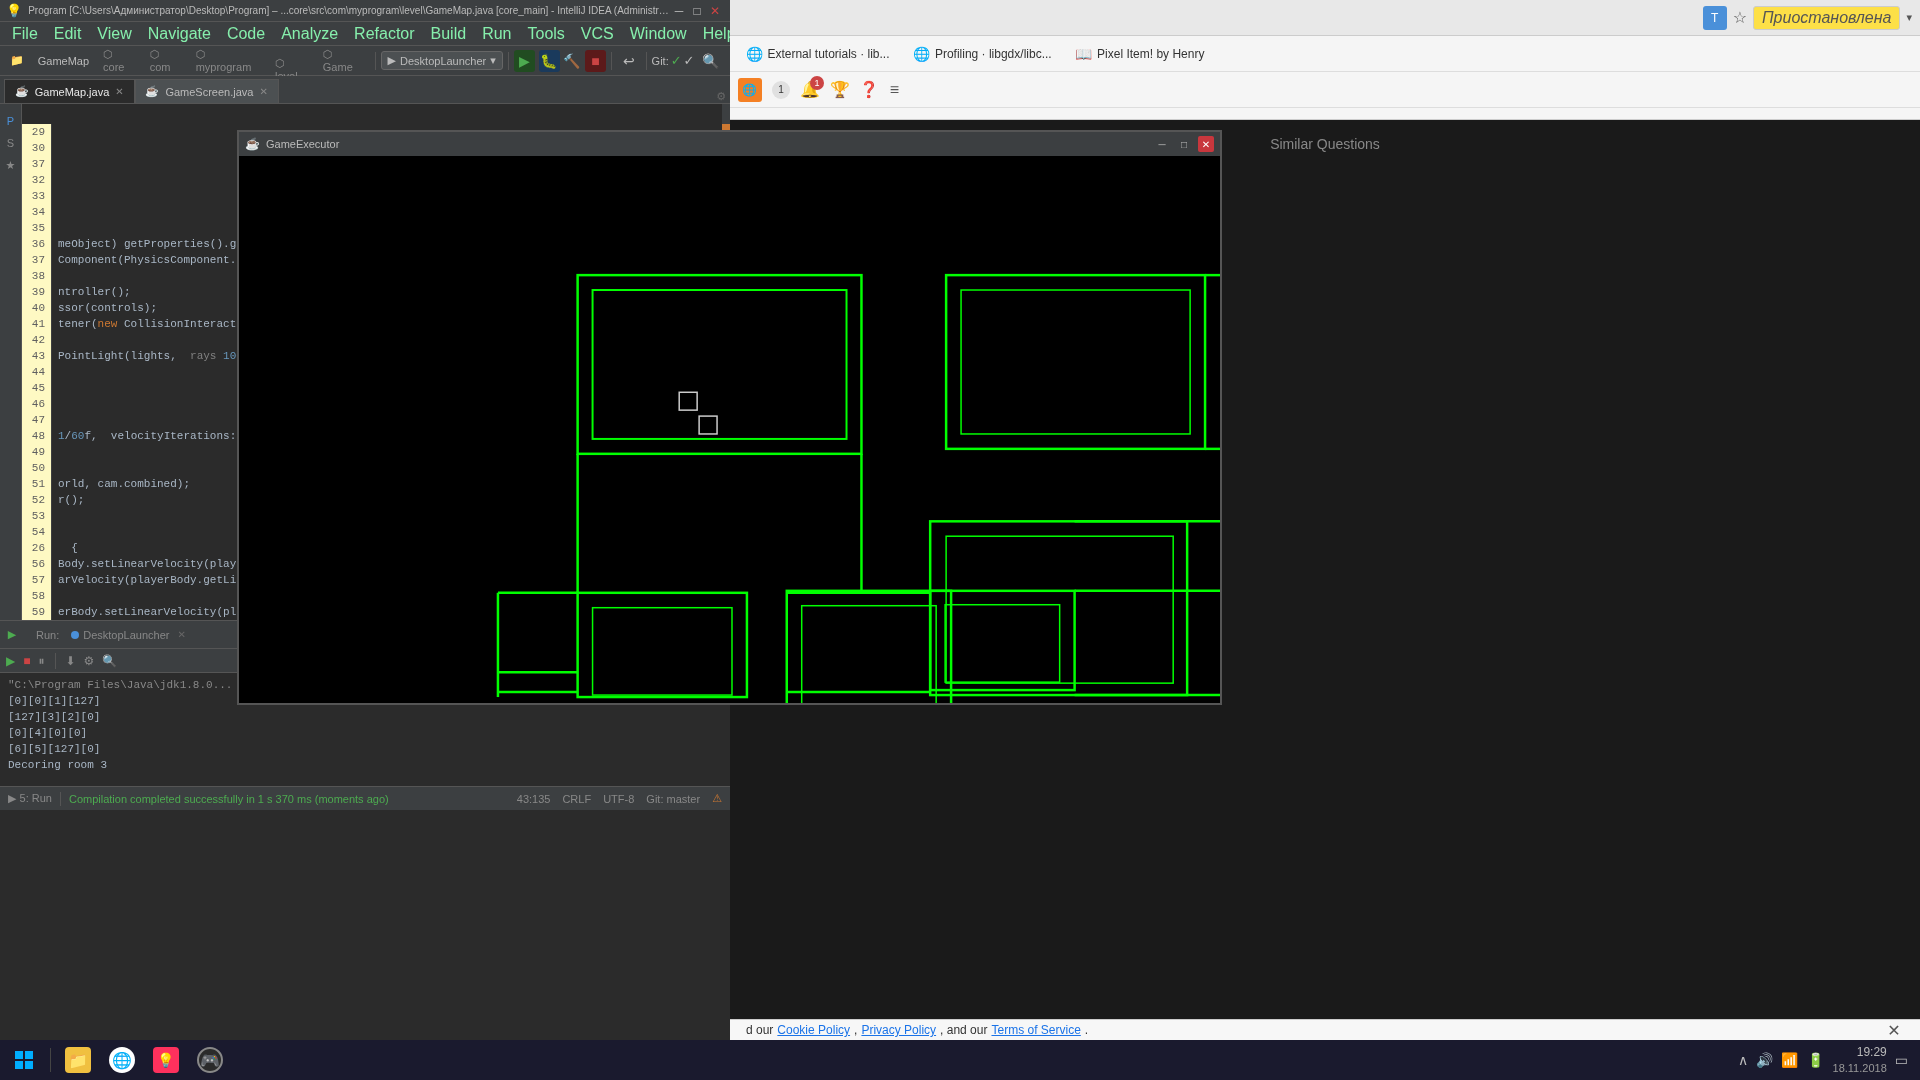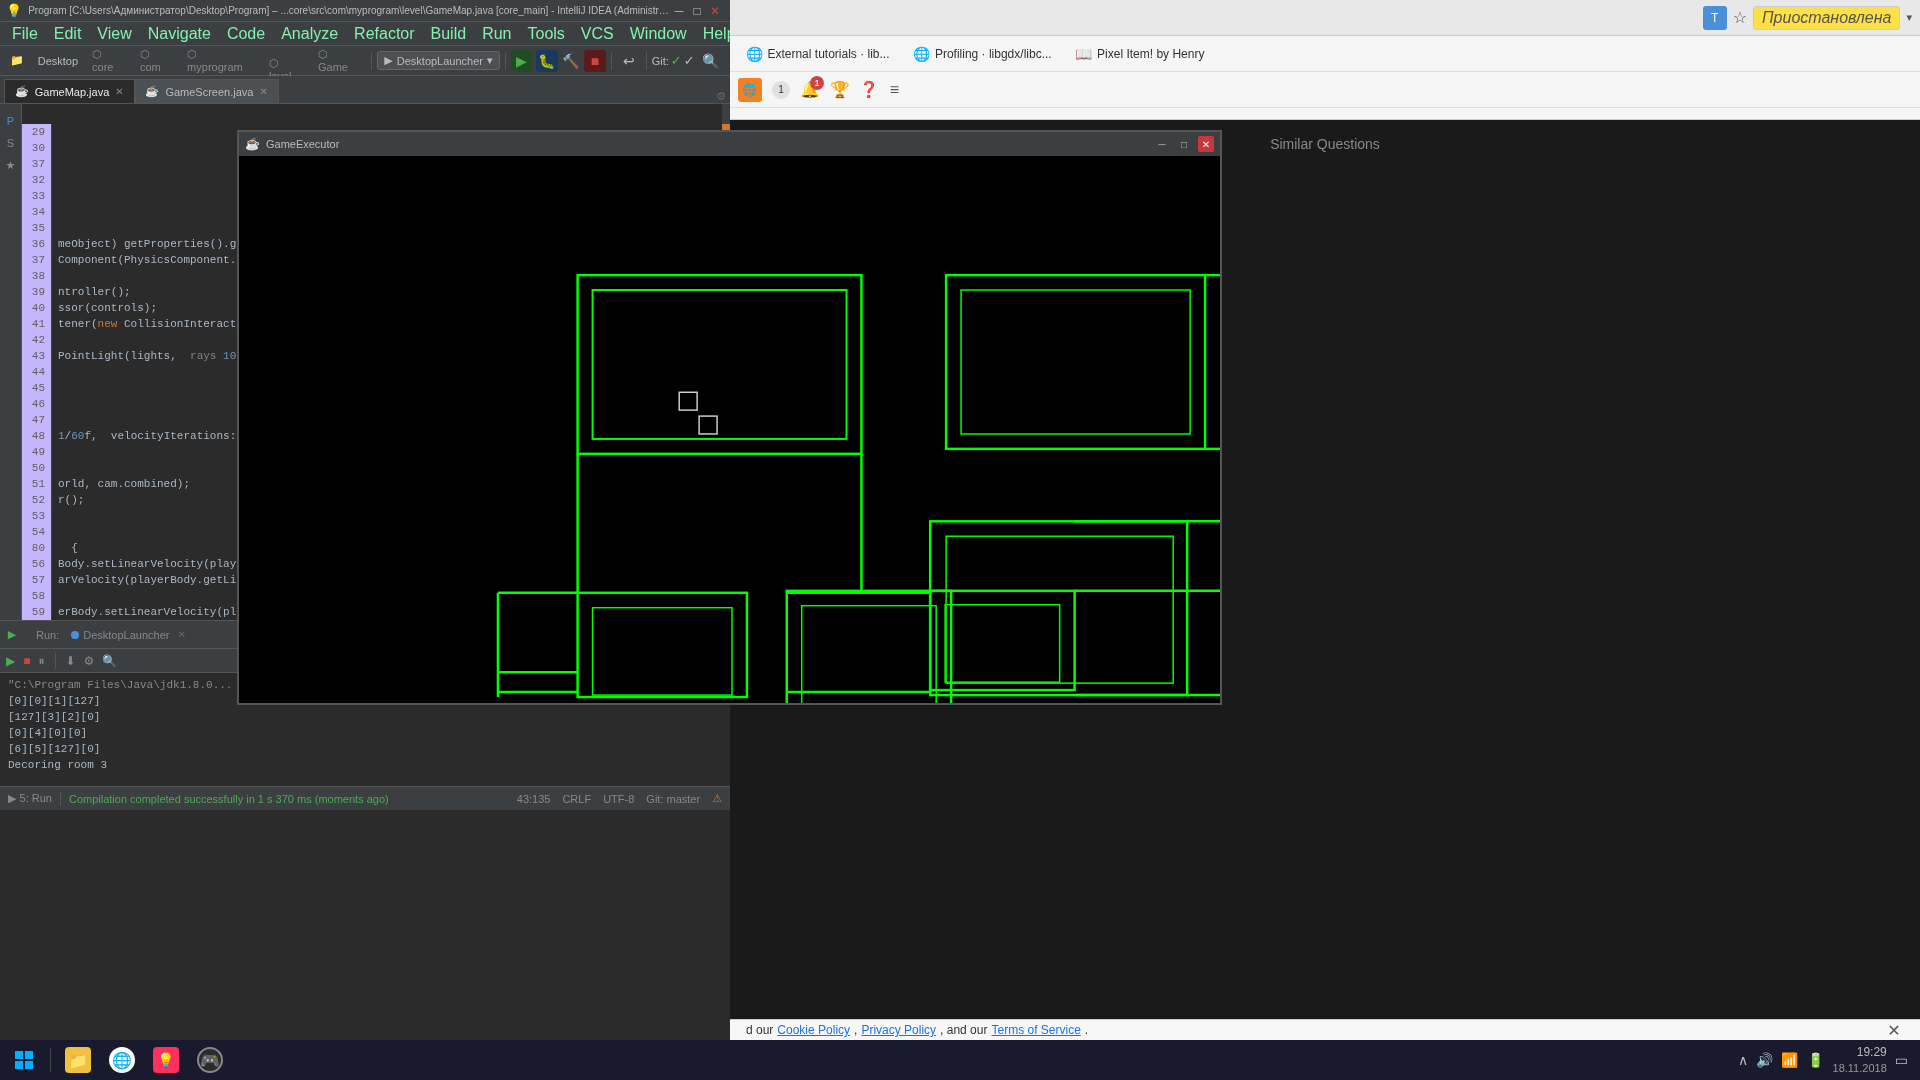--- a/index.html
+++ b/index.html
@@ -182,21 +182,21 @@
       line-height: 16px;
       font-family: 'Courier New', monospace;
       font-size: 11px;
     }
     .line-num {
       width: 30px;
       min-width: 30px;
       text-align: right;
       padding-right: 6px;
       color: #606060;
-      background: #c4b5fd;
+      background: #fef9c3;
       border-right: 1px solid #3d3f41;
       user-select: none;
     }
     .line-content {
       padding-left: 6px;
       color: #a9b7c6;
       white-space: pre;
     }
     .kw { color: #cc7832; }
     .cls { color: #a9b7c6; }
@@ -450,21 +450,21 @@
     <span class="menu-item">Build</span>
     <span class="menu-item">Run</span>
     <span class="menu-item">Tools</span>
     <span class="menu-item">VCS</span>
     <span class="menu-item">Window</span>
     <span class="menu-item">Help</span>
   </div>
 
   <div id="idea-toolbar">
     <span class="tb-btn" style="color:#4a90d9;">📁</span>
-    <span class="tb-btn" style="color:#bbb;">Desktop</span>
+    <span class="tb-btn" style="color:#bbb;">GameMap</span>
     <span class="tb-btn" style="color:#888;">⬡ core</span>
     <span class="tb-btn" style="color:#888;">⬡ com</span>
     <span class="tb-btn" style="color:#888;">⬡ myprogram</span>
     <span class="tb-btn" style="color:#888;margin-top:18px;">⬡ level</span>
     <span class="tb-btn" style="color:#888;">⬡ Game</span>
     <div class="tb-sep"></div>
     <div class="launcher-dropdown">
       <span>▶</span>
       <span>DesktopLauncher</span>
       <span>▾</span>
@@ -606,21 +606,21 @@
     </div>
     <div class="code-line">
       <span class="line-num">53</span>
       <span class="line-content"></span>
     </div>
     <div class="code-line">
       <span class="line-num">54</span>
       <span class="line-content"></span>
     </div>
     <div class="code-line">
-      <span class="line-num">80</span>
+      <span class="line-num">26</span>
       <span class="line-content">  {</span>
     </div>
     <div class="code-line">
       <span class="line-num">56</span>
       <span class="line-content"><span class="cls">Body.setLinearVelocity(playerBod</span></span>
     </div>
     <div class="code-line">
       <span class="line-num">57</span>
       <span class="line-content"><span class="cls">arVelocity(playerBody.getLinearV</span></span>
     </div>

